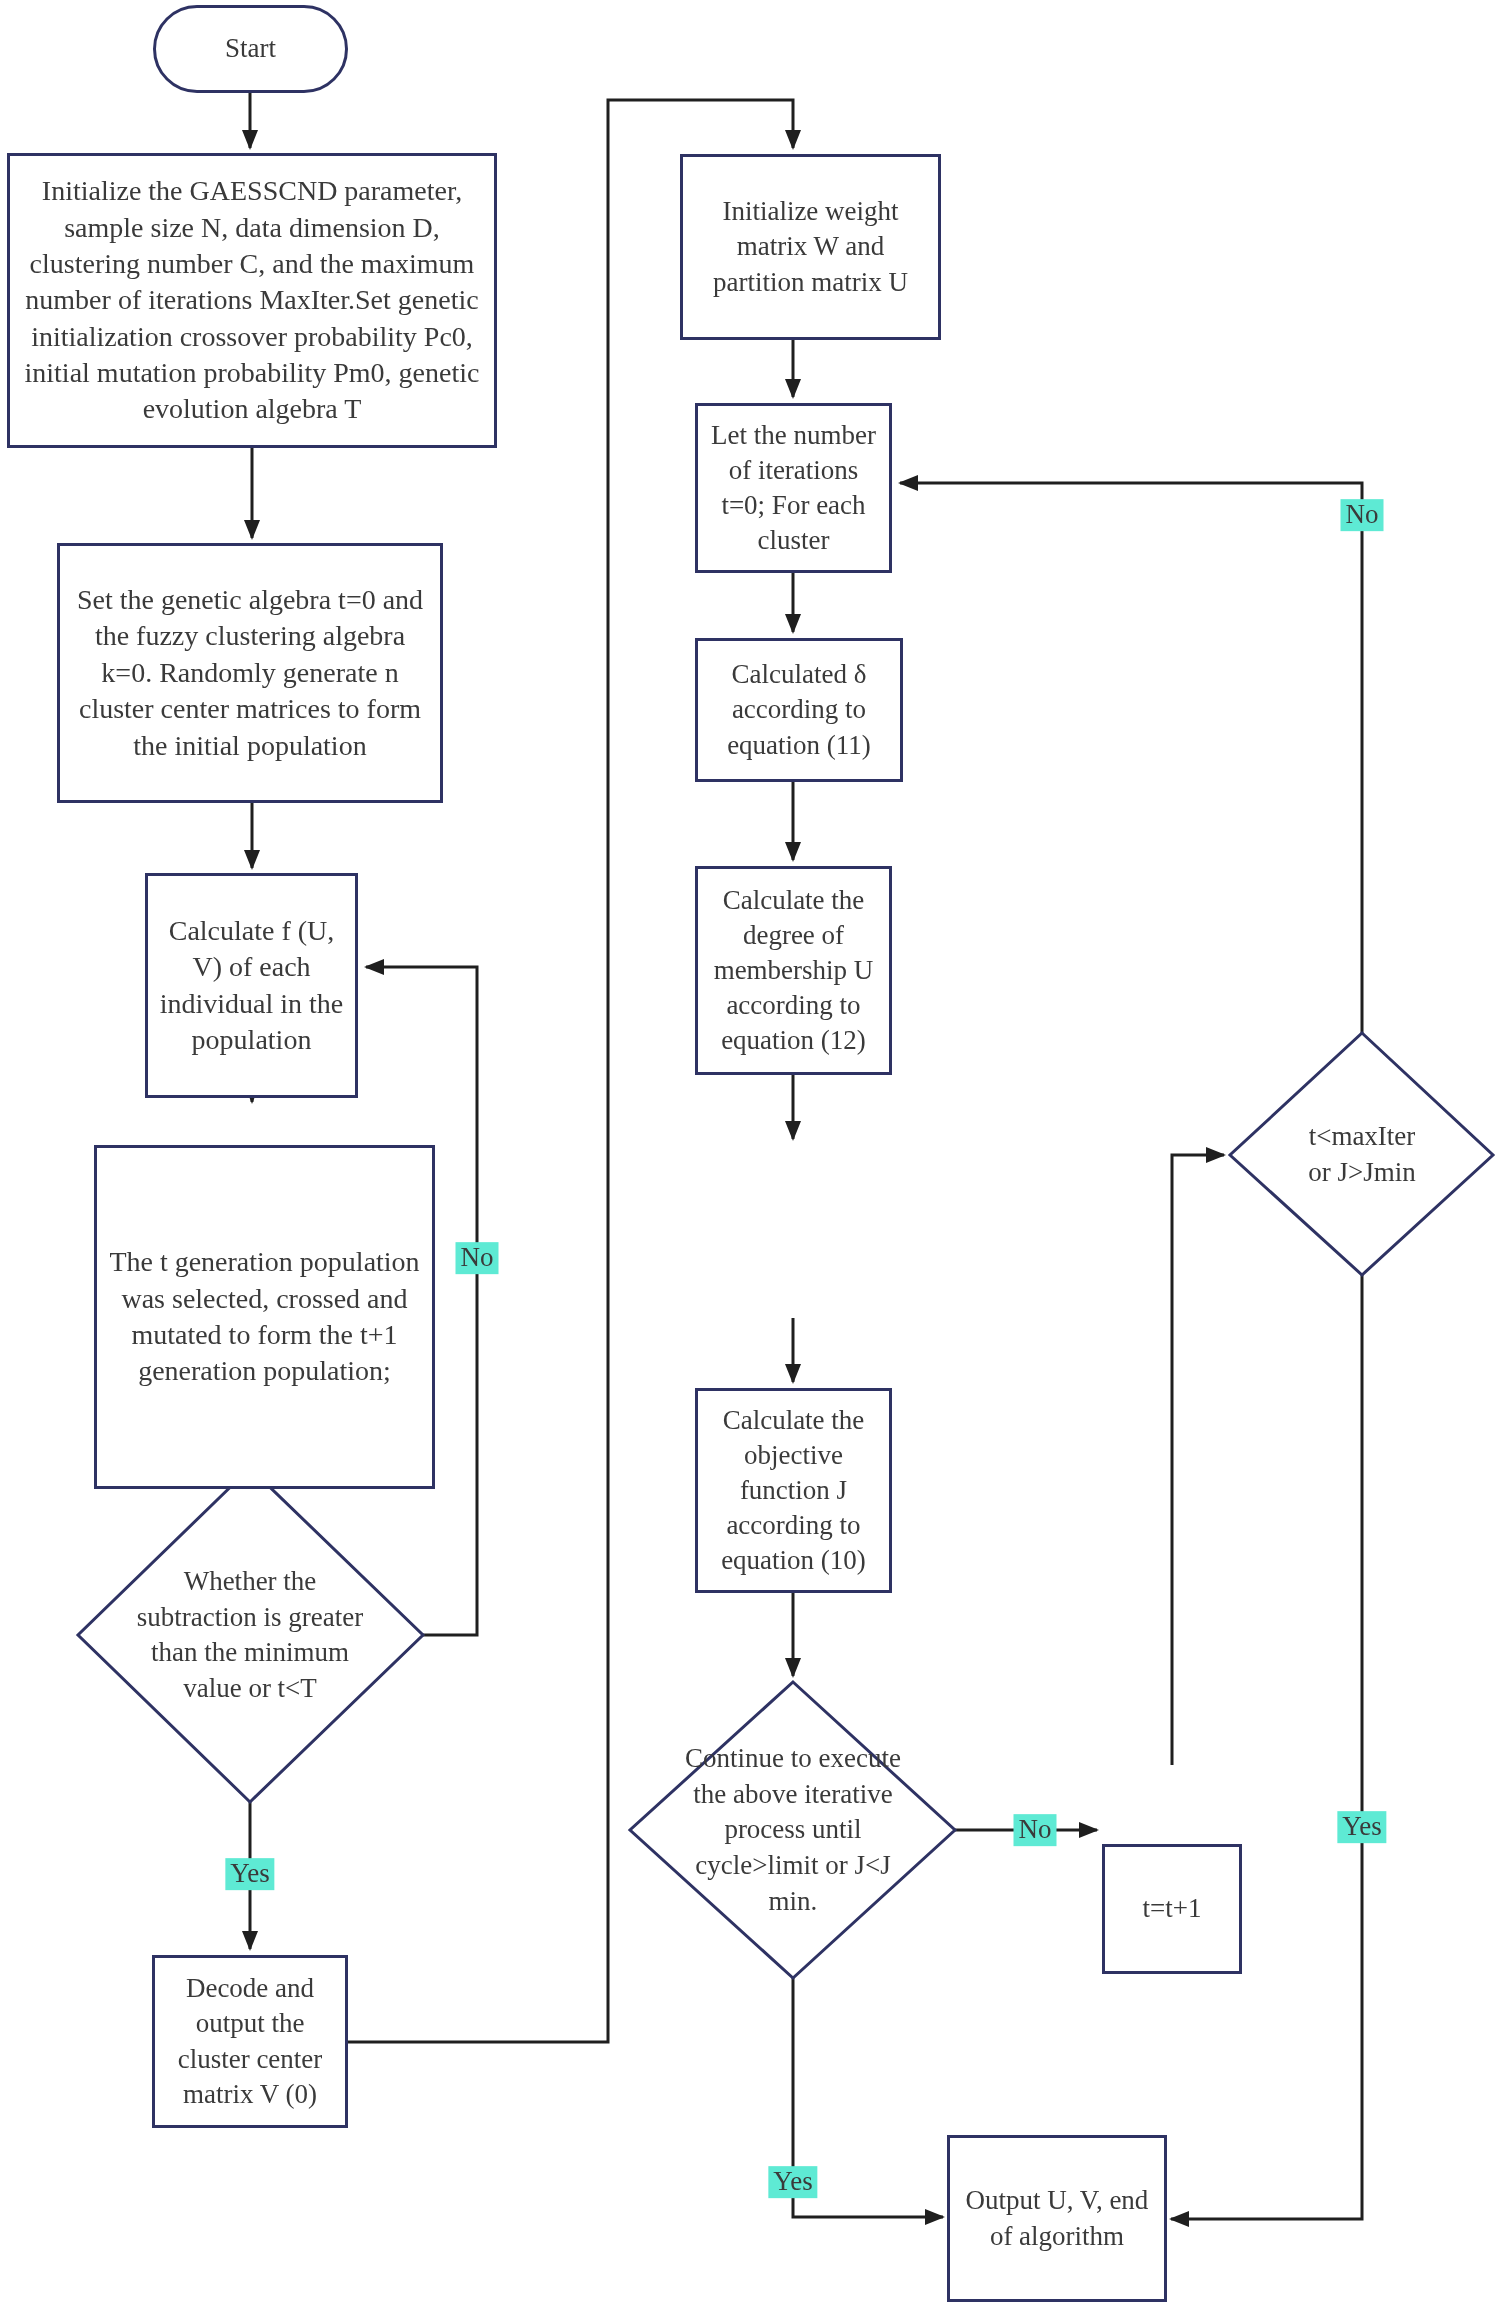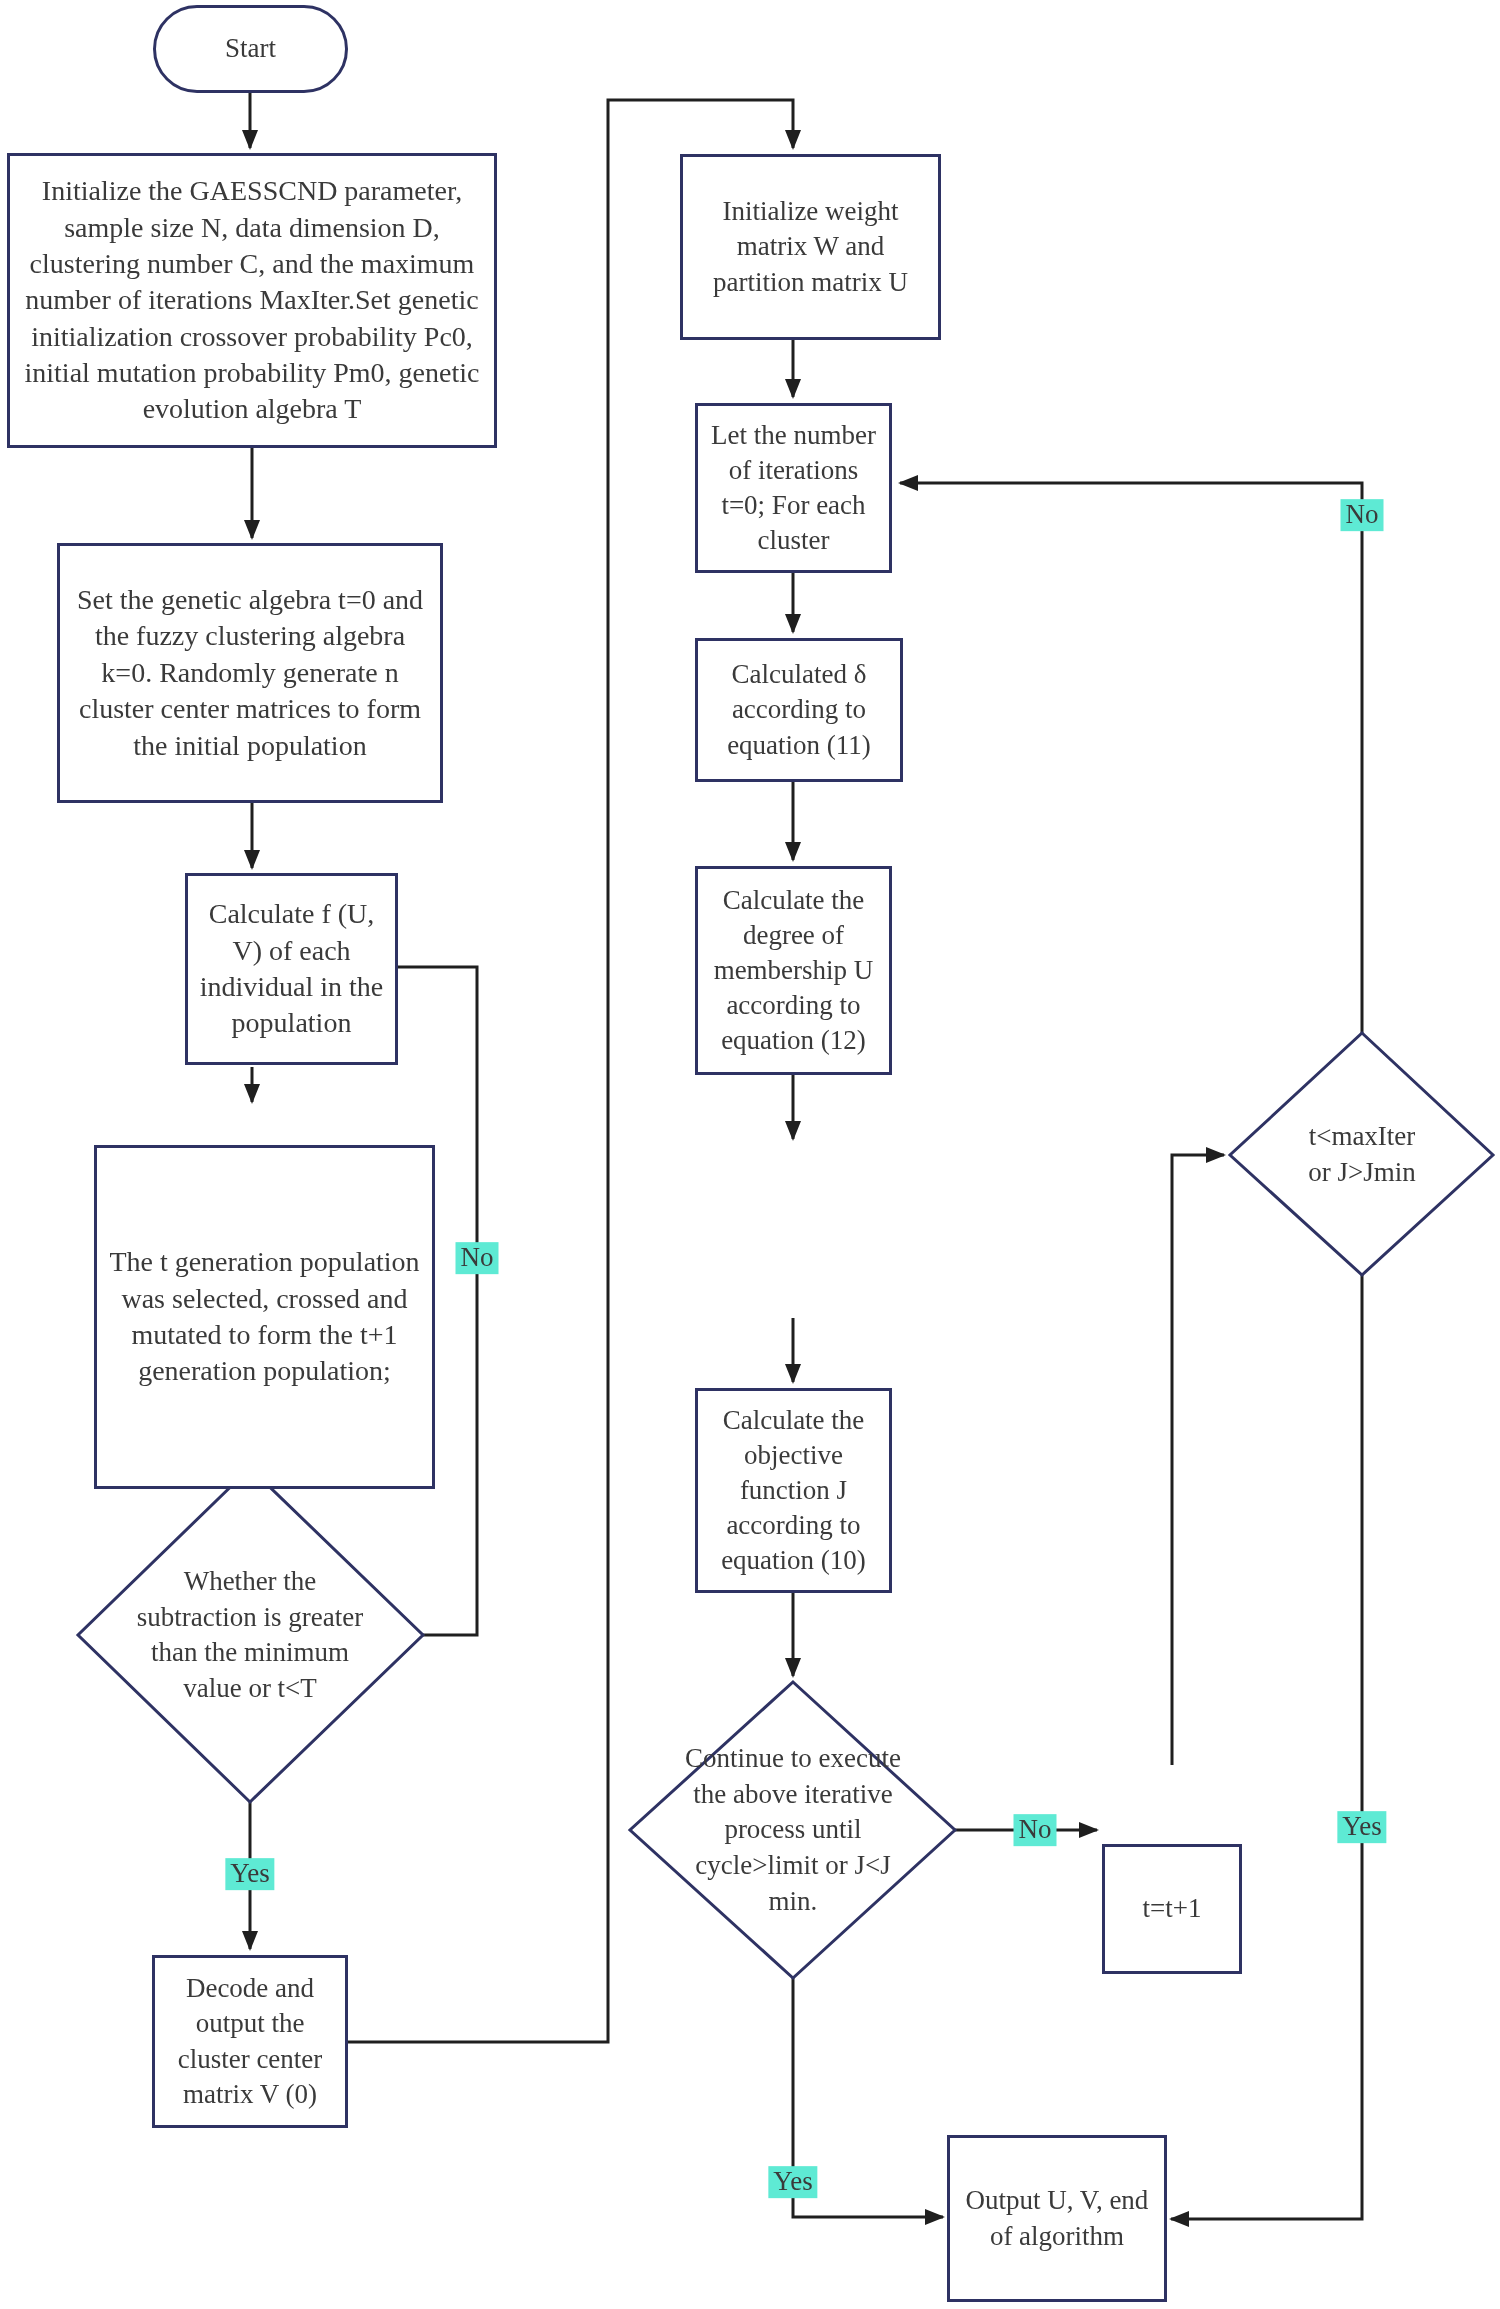--- a/index.html
+++ b/index.html
@@ -92,21 +92,21 @@
   </div>
 
   <div class="node" style="left:7px;top:153px;width:490px;height:295px;">
     <span>Initialize the GAESSCND parameter, sample size N, data dimension D, clustering number C, and the maximum number of iterations MaxIter.Set genetic initialization crossover probability Pc0, initial mutation probability Pm0, genetic evolution algebra T</span>
   </div>
 
   <div class="node" style="left:57px;top:543px;width:386px;height:260px;">
     <span>Set the genetic algebra t=0 and the fuzzy clustering algebra k=0. Randomly generate n cluster center matrices to form the initial population</span>
   </div>
 
-  <div class="node" style="left:145px;top:873px;width:213px;height:192px;margin-left:40px;">
+  <div class="node" style="left:145px;top:873px;width:213px;height:225px;">
     <span>Calculate f (U, V) of each individual in the population</span>
   </div>
 
   <div class="node" style="left:82px;top:1145px;width:341px;height:344px;margin-left:12px;">
     <span>The t generation population was selected, crossed and mutated to form the t+1 generation population;</span>
   </div>
 
   <div class="node" style="left:152px;top:1955px;width:196px;height:173px;font-size:27px;">
     <span>Decode and output the cluster center matrix V (0)</span>
   </div>

